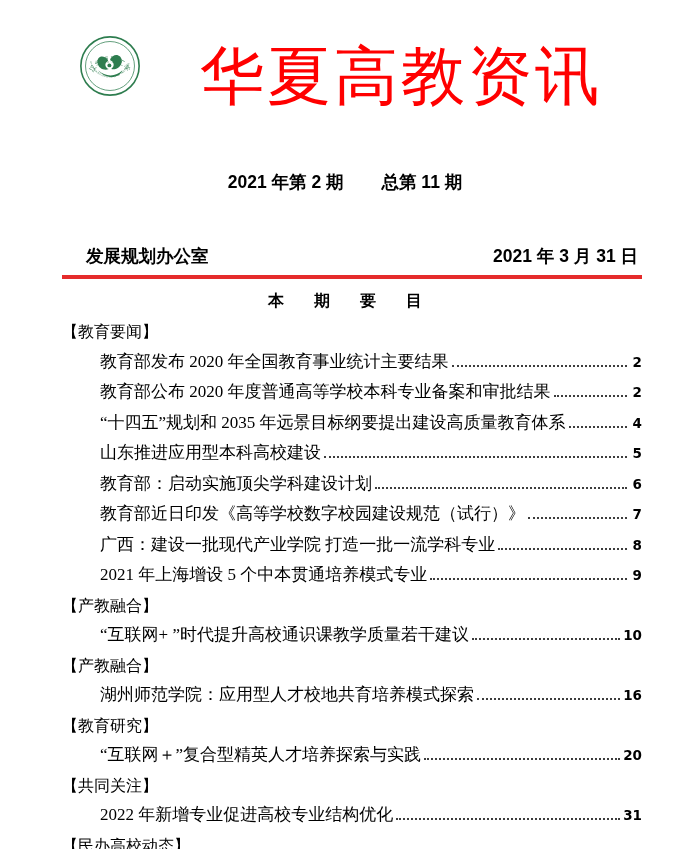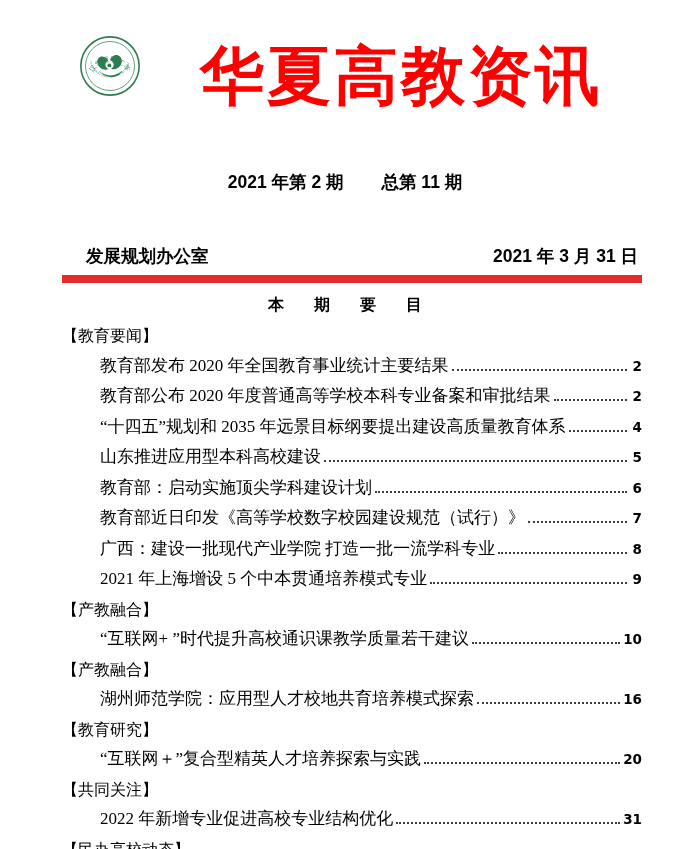--- a/index.html
+++ b/index.html
@@ -22,21 +22,21 @@
     width: 62px;
     height: 62px;
   }
   .masthead-title {
     position: absolute;
     left: 150px;
     right: 38px;
     top: 36px;
     text-align: center;
     font-family: "Liberation Sans", sans-serif;
-    font-weight: 700;
+    font-weight: 400;
     font-size: 64px;
     line-height: 80px;
     letter-spacing: 3px;
     white-space: nowrap;
   }
   
   .issue-line {
     margin-top: 42px;
     text-align: center;
     font-family: "Liberation Sans", sans-serif;
@@ -49,21 +49,21 @@
   
   .masthead-row {
     margin: 50px 48px 0 62px;
     padding: 0 4px 7px 24px;
     display: flex;
     justify-content: space-between;
     align-items: baseline;
     font-family: "Liberation Sans", sans-serif;
     font-weight: bold;
     font-size: 17.5px;
-    border-bottom: 8px solid #eab308;
+    border-bottom: 4px solid #eab308;
   }
   
   .contents-title {
     margin-top: 9px;
     text-align: center;
     font-weight: bold;
     font-size: 16px;
     line-height: 26px;
     letter-spacing: 13px;
     text-indent: 13px; 

